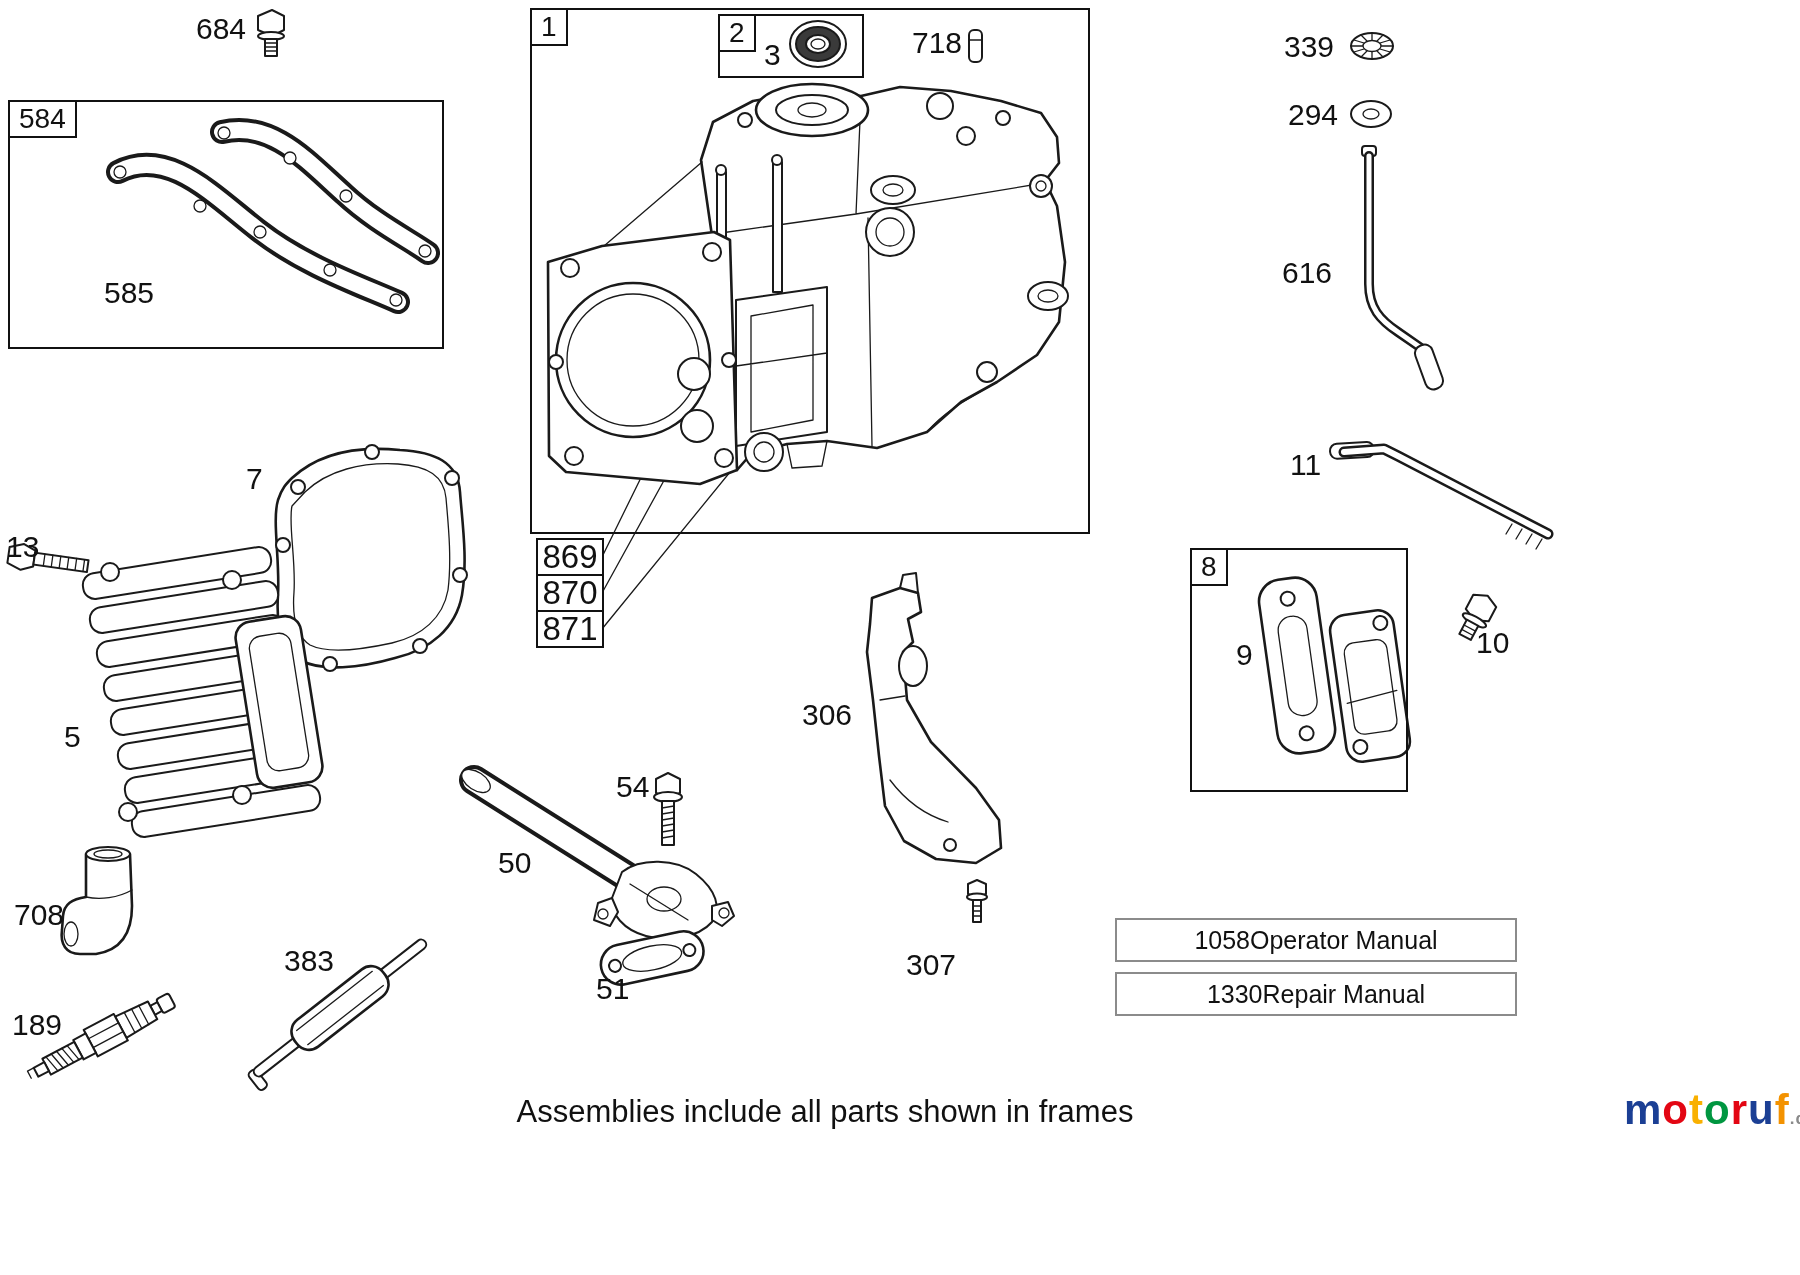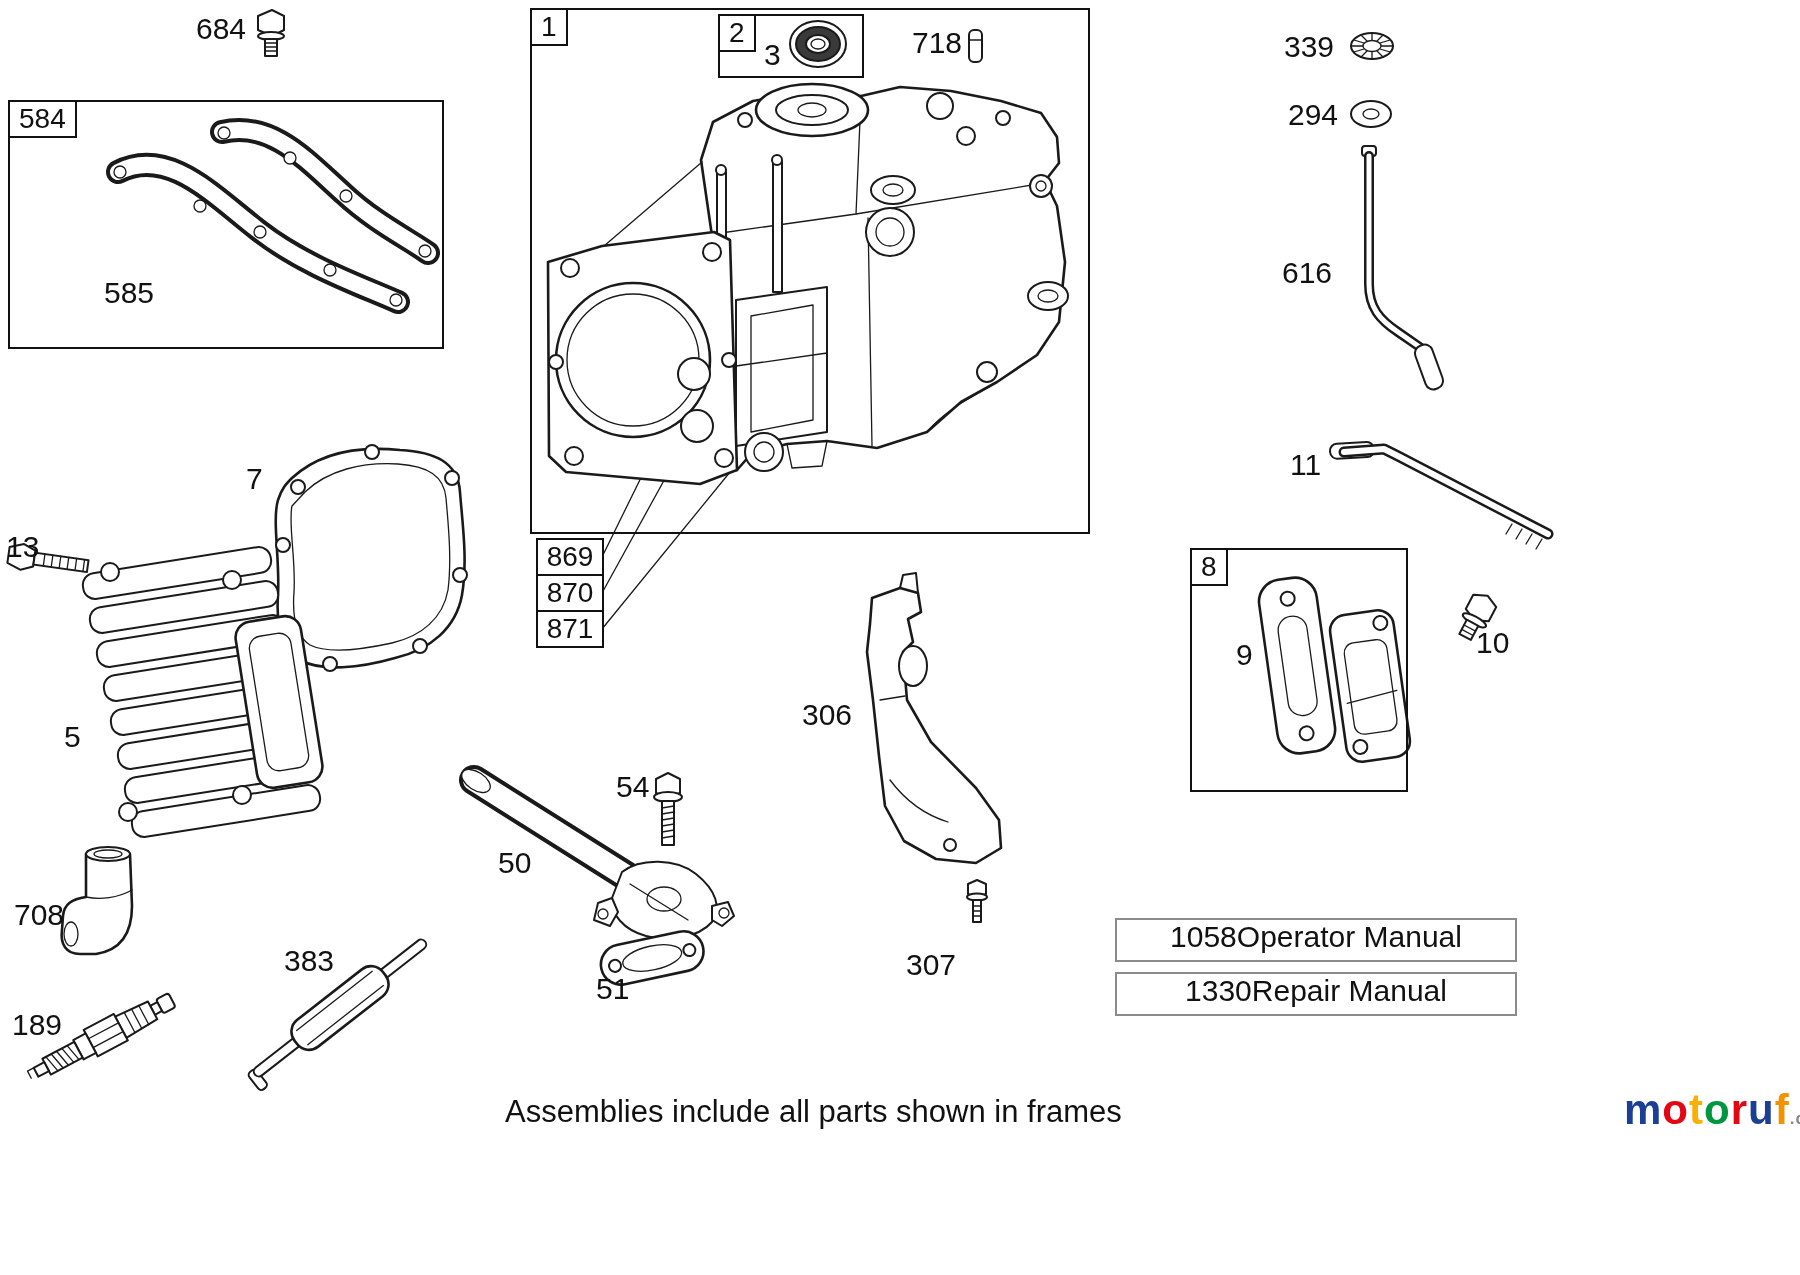--- a/index.html
+++ b/index.html
@@ -18,24 +18,24 @@
   .art .pipeI{stroke:#ffffff;stroke-width:22;fill:none;}
   .art .rodO{stroke:#1a1a1a;stroke-width:11;fill:none;}
   .art .rodI{stroke:#ffffff;stroke-width:6;fill:none;}
   .art .stickO{stroke:#1a1a1a;stroke-width:10;fill:none;}
   .art .stickI{stroke:#ffffff;stroke-width:5;fill:none;}
   .frame{position:absolute;border:2px solid #111;}
   .tag{position:absolute;left:-2px;top:-2px;border:2px solid #111;background:#fff;
        padding:1px 9px;font-size:28px;line-height:1.15;}
   .plabel{position:absolute;font-size:30px;line-height:1;}
   .refbox{position:absolute;border:2px solid #111;background:#fff;width:64px;height:34px;
-          display:flex;align-items:center;justify-content:center;font-size:28px;}
+          display:flex;align-items:center;justify-content:center;font-size:33px;}
   .manual-row{position:absolute;border:2px solid #8b8b8b;background:#fff;width:398px;height:40px;
-          display:flex;align-items:flex-start;justify-content:center;font-size:30px;}
-  .footer{position:absolute;left:505px;top:1094px;width:640px;text-align:left;font-size:31px;}
+          display:flex;align-items:center;justify-content:center;font-size:25px;}
+  .footer{position:absolute;left:505px;top:1094px;width:640px;text-align:center;font-size:31px;}
   .brand{position:absolute;left:1624px;top:1086px;font-weight:bold;font-size:42px;letter-spacing:1px;}
   .brand-suffix{font-size:17px;font-weight:bold;color:#8a8a8a;}
 </style>
 </head>
 <body>
 
 <div class="stage">
 
   <svg class="art" width="1800" height="1275" viewBox="0 0 1800 1275">
 

